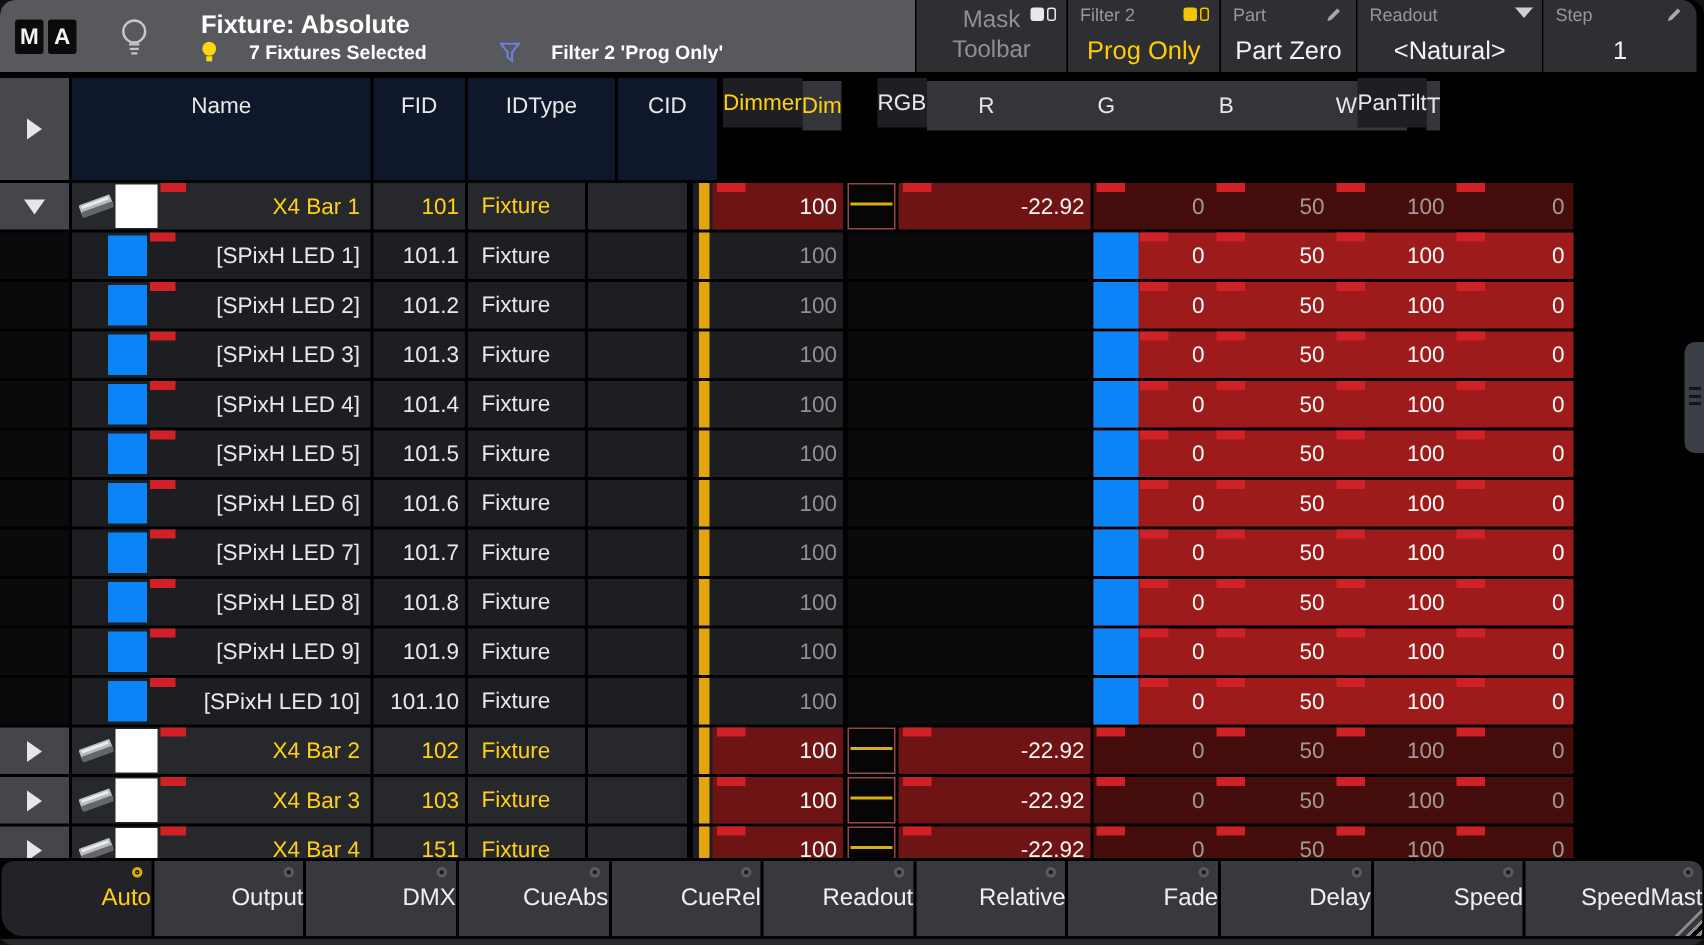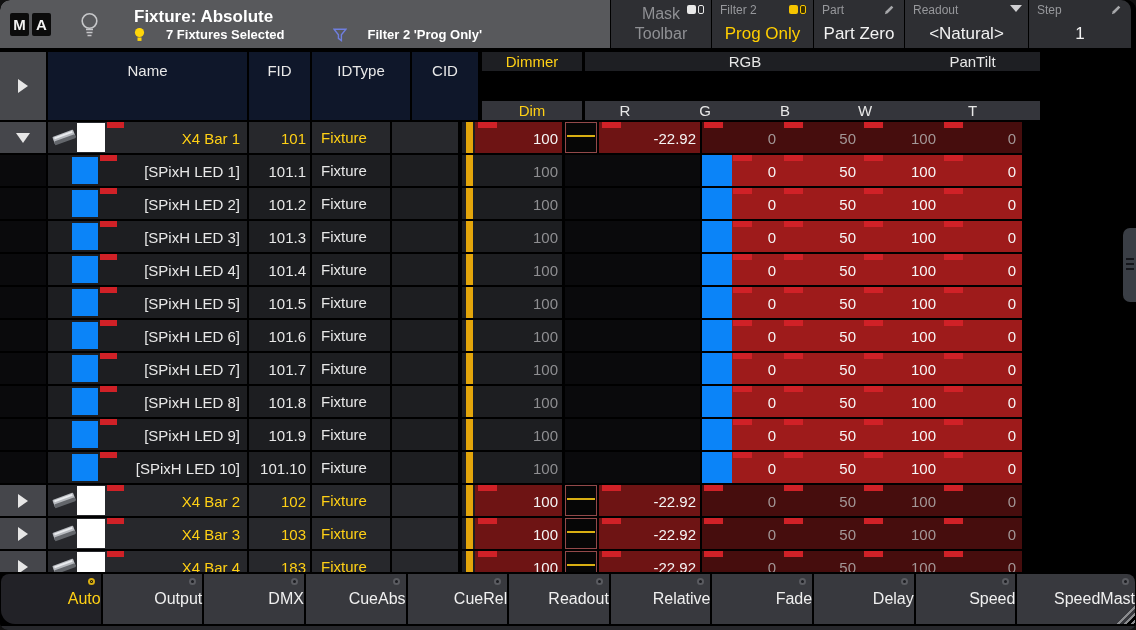--- a/index.html
+++ b/index.html
@@ -45,21 +45,21 @@
 
   
   .table { position:absolute; top:52px; left:0; width:1136px; height:520px; overflow:hidden; background:#000; }
   .hrow { display:flex; height:68px; font-size:15px; color:#e8e8e8; }
   .hc-exp { width:46px; margin-right:2px; background:#47484c; display:flex; align-items:center; justify-content:center; }
   .hc-plain { background:#0f172a; text-align:center; padding-top:10px; }
   .hc-name { width:199px; margin-right:2px; }
   .hc-fid { width:61px; margin-right:2px; }
   .hc-idtype { width:98px; margin-right:2px; }
   .hc-cid { width:66px; margin-right:4px; }
-  .hc-attr { display:flex; flex-direction:column;gap:28px; }
+  .hc-attr { display:flex; flex-direction:row; }
   .hc-dim { width:100px; margin-right:3px; }
   .hc-tilt { width:135px; margin-right:2px; }
   .hc-rgb { width:320px; }
   .hc-group { height:33px; background:#1e1f23; display:flex; align-items:center; justify-content:center; }
   .hc-sub { height:33px; margin-top:2px; background:#34353b; display:flex; align-items:center; justify-content:center; }
   .hc-sub.four { justify-content:flex-start; }
   .hc-sub.four span { width:80px; text-align:center; }
   .ytx { color:#ffd015; }
   .hc-void { flex:1; }
 
@@ -91,21 +91,21 @@
   .c-fid .val-r { right:4px; }
 
   .c-dim { width:100px; margin-right:3px; background:#1d1e21; }
   .dimbar { position:absolute; left:4px; top:0; width:7px; height:31px; background:#e3a50b; }
   .dim-fill { position:absolute; left:13px; right:0; top:0; bottom:0; background:#6e1414; }
   .c-dim .minibar { left:16px; z-index:1; }
   .c-dim .val-r { right:4px; z-index:1; }
   .row.parent .c-dim .val-r { color:#f5f5f5; }
   .row.child  .c-dim .val-r { color:#8f8f92; }
 
-  .c-tilt { width:135px; margin-right:2px; }
+  .c-tilt { width:162px; margin-right:2px; }
   .row.child .c-tilt { background:#0a0a0c; }
   .tilt-box { position:absolute; left:0; top:0; width:32px; height:31px; background:#060606;
               border:1px solid #93494a; }
   .tilt-line { position:absolute; left:1px; right:1px; top:12px; height:2px; background:#d8ae12; }
   .tilt-fill { position:absolute; left:34px; right:0; top:0; bottom:0; background:#6e1414; }
   .c-tilt .minibar { left:37px; z-index:1; }
   .c-tilt .val-r { right:4px; color:#f5f5f5; z-index:1; }
 
   .c-rgb { width:320px; display:flex; position:relative; }
   .row.parent .c-rgb { background:#460d0d; }
@@ -852,21 +852,21 @@
                   <rect x="2" y="8" width="22" height="8" rx="1" fill="#b7babf"></rect>
                   <rect x="2" y="13" width="22" height="4" rx="1" fill="#63666b"></rect>
                   <rect x="3.5" y="9" width="19" height="2" fill="#e9ebee"></rect>
                 </g>
               </svg></span>
             <span class="swatch" style="background:#ffffff"></span>
             <span class="minibar"></span>
             <span class="val-r tx">X4 Bar 4</span>
           </div>
           <div class="cell c-fid">
-            <span class="val-r tx">183</span>
+            <span class="val-r tx">151</span>
           </div>
           <div class="cell c-idtype">
             <span class="tx">Fixture</span>
           </div>
           <div class="cell c-cid">
             <span class="val-r tx"></span>
           </div>
           <div class="cell c-dim">
             <span class="dimbar"></span>
             <span class="dim-fill"></span>

